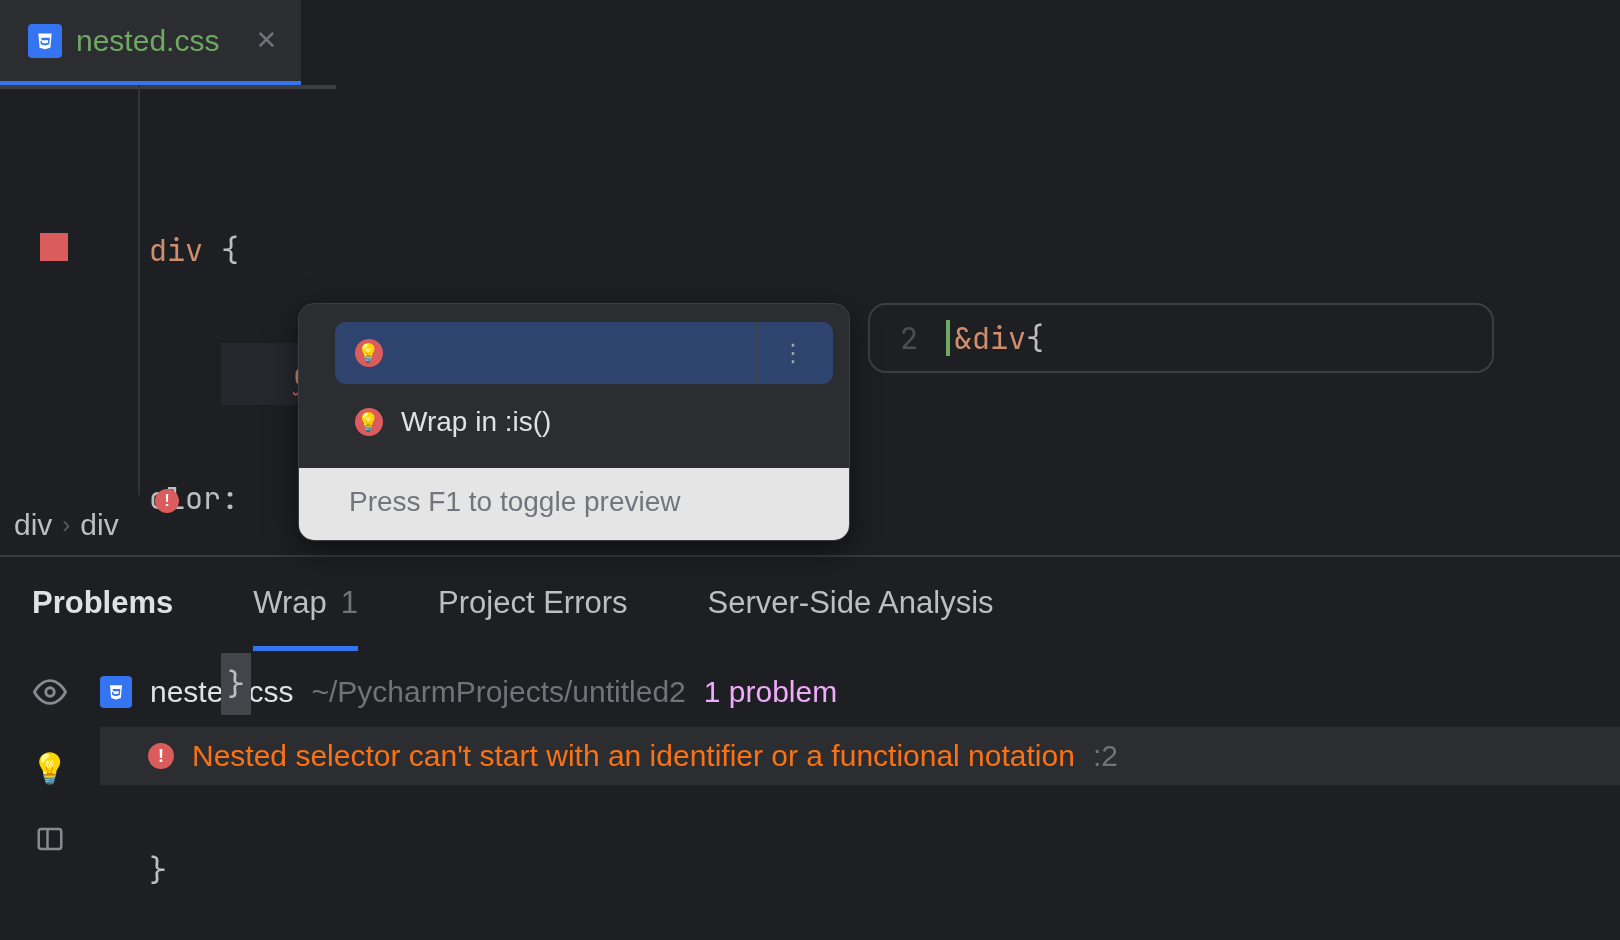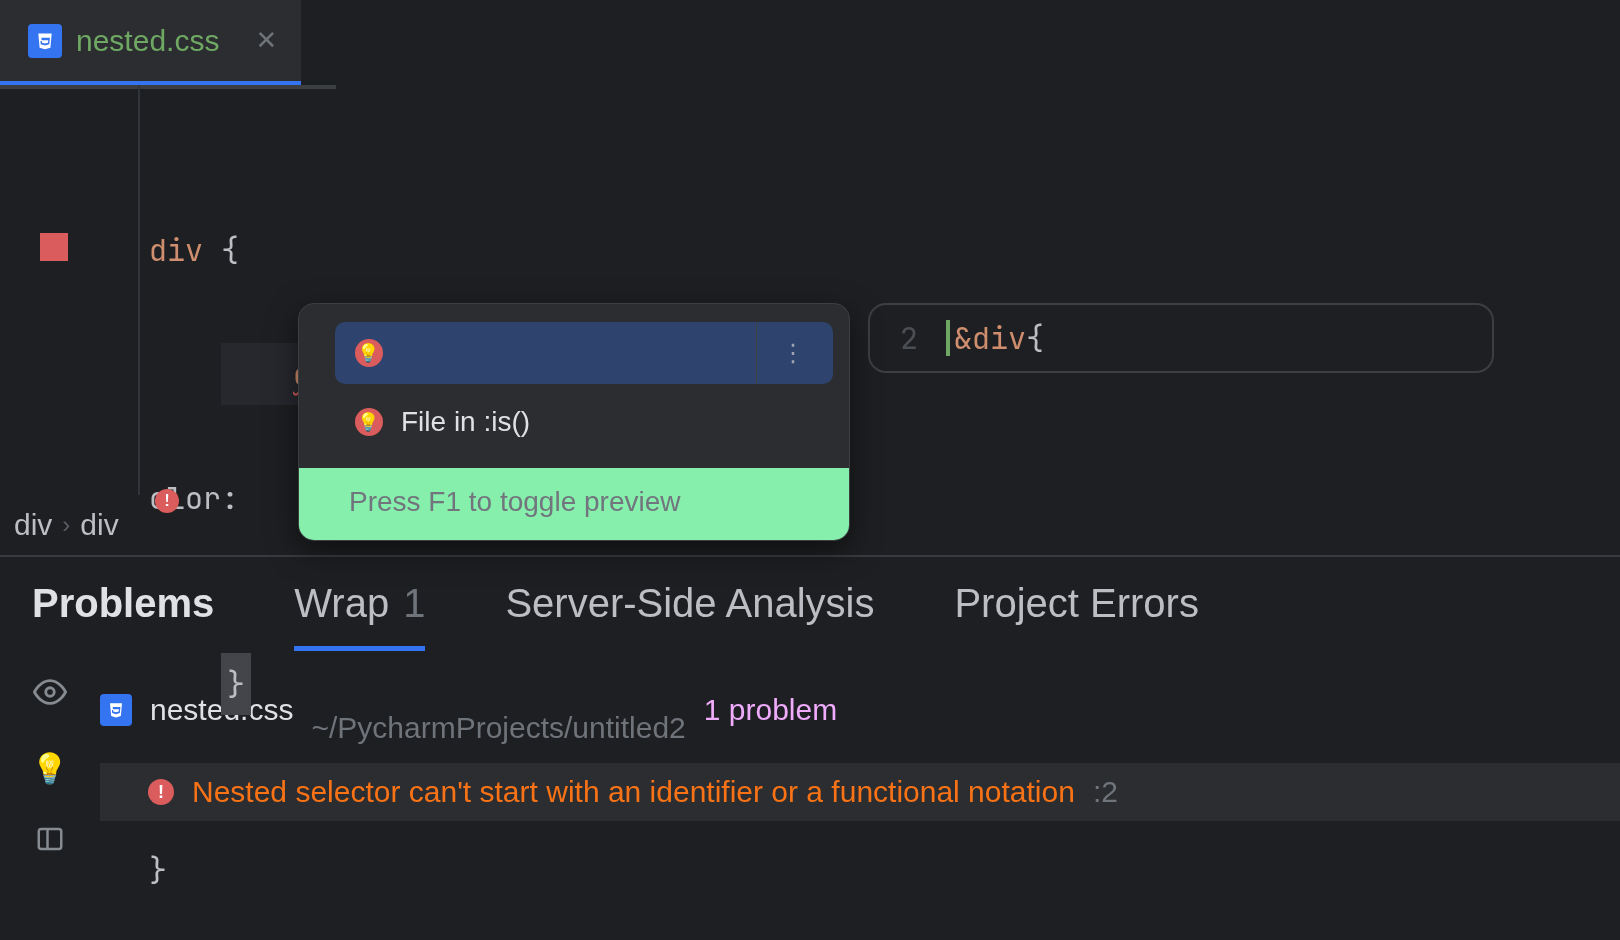--- a/index.html
+++ b/index.html
@@ -179,21 +179,21 @@
     color: #a0a3ad;
     padding-left: 24px;
     border-left: 1px solid #3e4145;
     height: 100%;
     display: flex;
     align-items: center;
     font-size: 24px;
     letter-spacing: 2px;
   }
   .intention-footer {
-    background: #86efac;
+    background: #e5e5e5;
     color: #72757d;
     font-size: 28px;
     padding: 18px 0 22px 50px;
     margin-top: 14px;
   }
   
   
   .preview-popup {
     position: absolute;
     left: 868px;
@@ -243,21 +243,21 @@
     border-top: 2px solid #393b40;
   }
   .problems-tabs {
     display: flex;
     align-items: center;
     gap: 80px;
     height: 92px;
     padding-left: 32px;
   }
   .problems-tabs .ptab {
-    font-size: 40px;
+    font-size: 31px;
     color: #bcbec4;
     cursor: pointer;
     position: relative;
     height: 100%;
     display: flex;
     align-items: center;
   }
   .problems-tabs .ptab.strong { font-weight: 600; color: #dfe1e5; }
   .problems-tabs .ptab .count { color: #6f737a; margin-left: 14px; }
   .problems-tabs .ptab.active::after {
@@ -301,21 +301,21 @@
     background: #3574f0;
     border-radius: 4px;
     display: flex;
     align-items: center;
     justify-content: center;
     color: #fff;
     font-weight: bold;
     font-size: 18px;
   }
   .file-row .fname { color: #dfe1e5; }
-  .file-row .fpath { color: #6f737a; margin-top: 36px; }
+  .file-row .fpath { color: #6f737a; }
   .file-row .fprob { color: #f0abfc; }
   .issue-row {
     display: flex;
     align-items: center;
     gap: 18px;
     font-size: 30px;
     padding: 12px 0 12px 48px;
     margin-top: 10px;
     background: #2b2d30;
   }
@@ -361,21 +361,21 @@
     <span class="code-line"><span class="tok-punct">}</span></span>
   </div>
 
   <div class="intention-popup">
     <div class="intention-row selected">
       <span class="bulb">💡</span>
       <span class="more">⋮</span>
     </div>
     <div class="intention-row plain">
       <span class="bulb">💡</span>
-      <span>File in :is()</span>
+      <span>Wrap in :is()</span>
     </div>
     <div class="intention-footer">Press F1 to toggle preview</div>
   </div>
 
   <div class="preview-popup">
     <span class="ln">2</span>
     <span class="ins-bar"></span>
     <span class="amp">&amp;</span>
     <span> </span>
     <span class="sel">div</span>
@@ -389,22 +389,22 @@
   <span>div</span>
 </div>
 
 <div class="problems-panel">
   <div class="problems-tabs">
     <div class="ptab strong">Problems</div>
     <div class="ptab active">
       <span>Wrap</span>
       <span class="count">1</span>
     </div>
+    <div class="ptab">Project Errors</div>
     <div class="ptab">Server-Side Analysis</div>
-    <div class="ptab">Project Errors</div>
   </div>
   <div class="problems-body">
     <div class="problems-side">
       <span class="eye-icon">
         <svg width="34" height="34" viewBox="0 0 24 24" fill="none" stroke="currentColor" stroke-width="2">
             <path d="M1 12s4-8 11-8 11 8 11 8-4 8-11 8-11-8-11-8z"></path>
             <circle cx="12" cy="12" r="3"></circle>
           </svg>
       </span>
       <span class="bulb-icon">💡</span>

